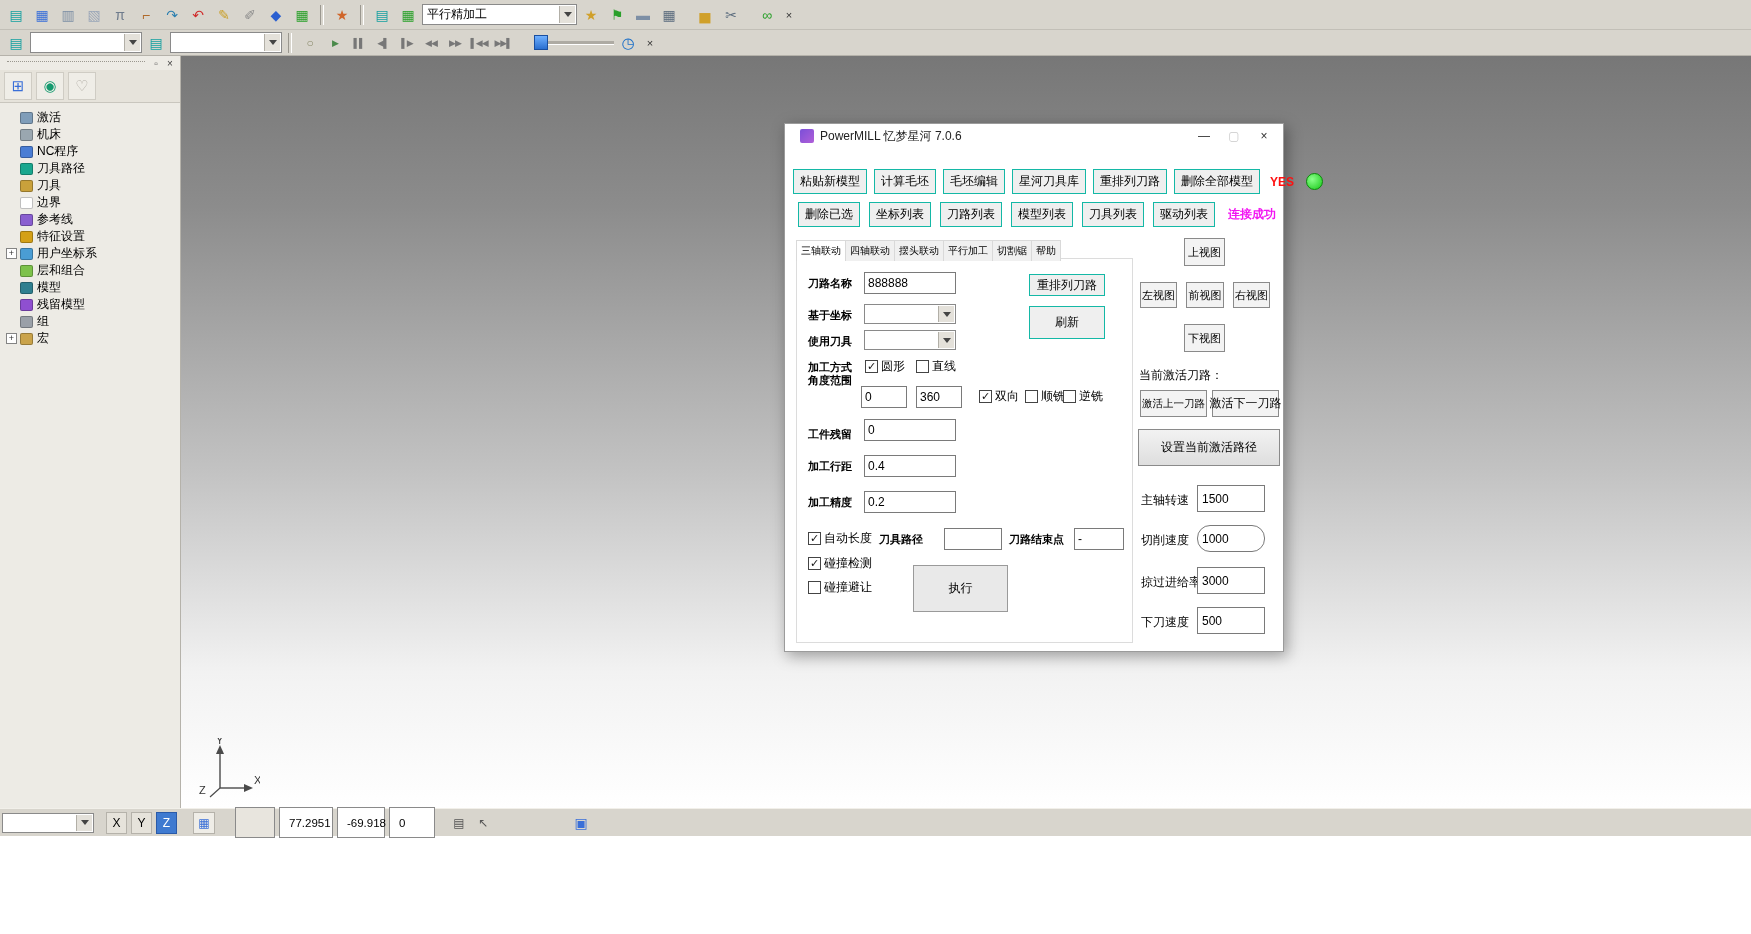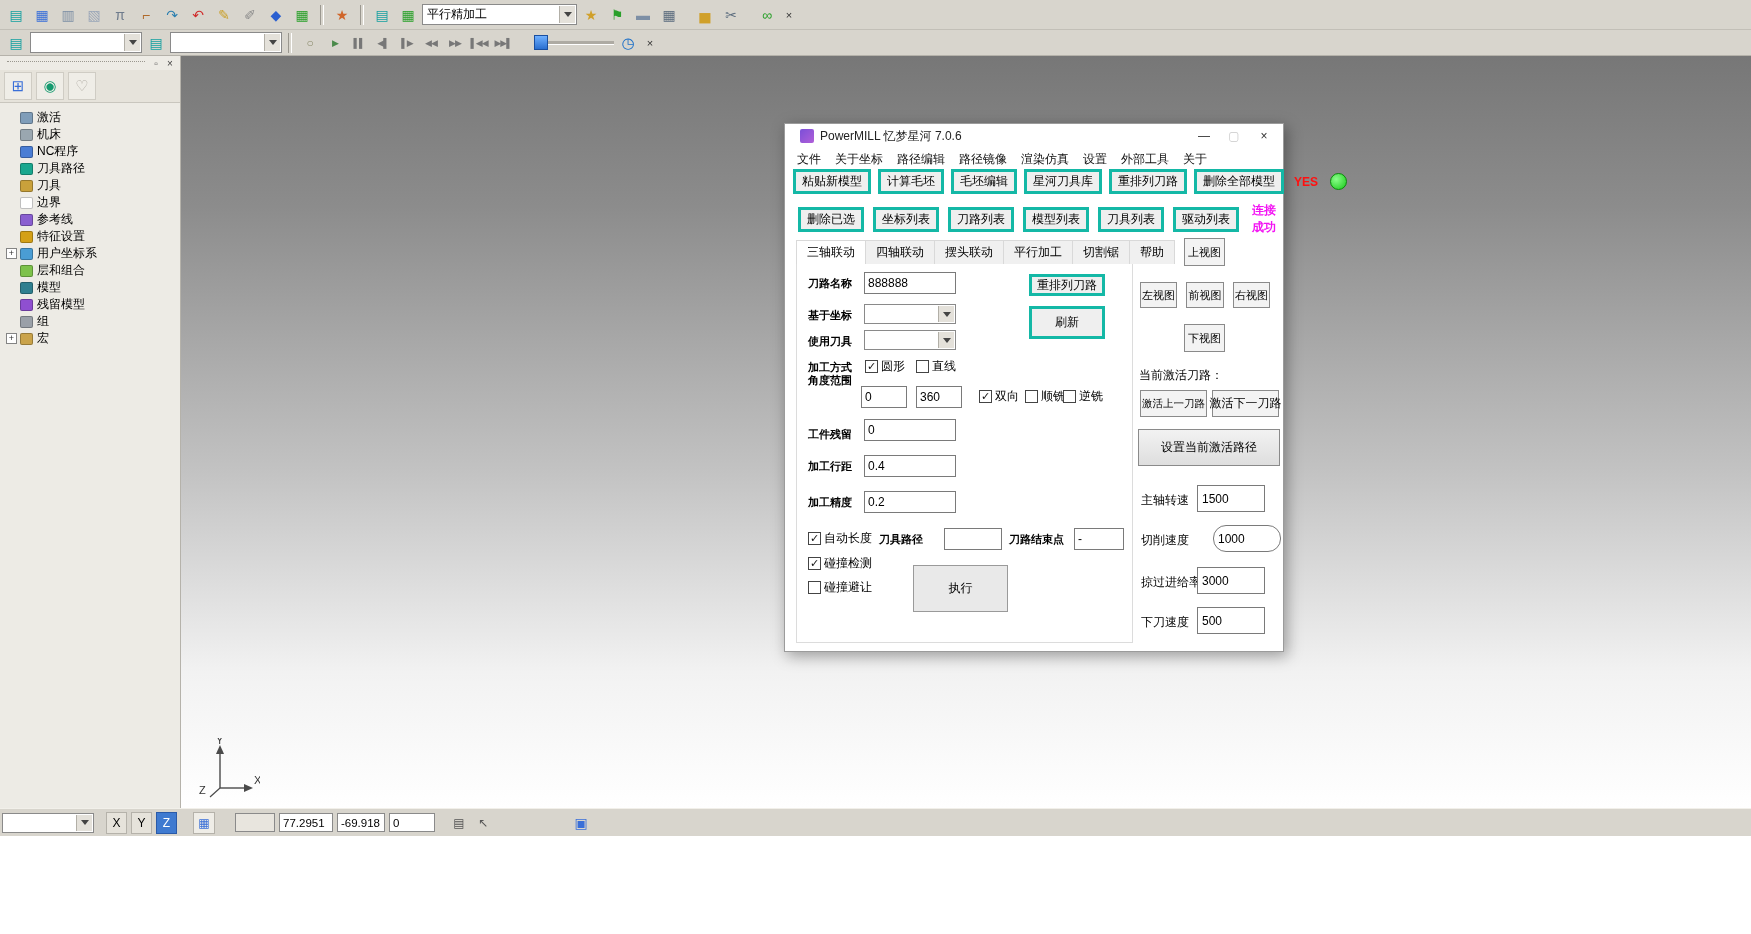--- a/index.html
+++ b/index.html
@@ -46,28 +46,28 @@
           border:1px solid #9b9b9b;box-shadow:3px 4px 14px rgba(0,0,0,.35);z-index:10;font-size:12px;box-sizing:border-box;}
   .dtitle{position:absolute;left:0;top:0;right:0;height:24px;display:flex;align-items:center;padding-left:15px;}
   .dico{width:14px;height:14px;background:linear-gradient(135deg,#7b4fd8,#b05fd8);border-radius:2px;margin-right:6px;flex:0 0 auto;}
   .dtxt{font-size:12px;color:#222;}
   .dctrls{position:absolute;right:4px;top:0;height:24px;display:flex;}
   .dc{width:30px;height:24px;display:flex;align-items:center;justify-content:center;font-size:12px;color:#333;}
   .dc.max{color:#c9c9c9;}
   .dmenu{position:absolute;left:12px;top:27px;display:flex;gap:14px;font-size:12px;color:#111;}
   .dmenu span{white-space:nowrap;}
   .drow{position:absolute;display:flex;align-items:center;}
-  .dbtn{height:25px;border:3px solid #14b8a6;background:#efefef;display:flex;align-items:center;justify-content:center;
+  .dbtn{height:25px;border:1px solid #14b8a6;background:#efefef;display:flex;align-items:center;justify-content:center;
         font-size:12px;padding:0 6px;box-sizing:border-box;white-space:nowrap;}
   .yes{color:#ff1010;font-weight:bold;font-size:12px;margin-left:3px;}
   .led{width:15px;height:15px;border-radius:50%;background:radial-gradient(circle at 35% 35%,#8aff8a,#18c818);
        border:1px solid #0a8a0a;margin-left:5px;}
   .conn{color:#f313f3;font-weight:bold;font-size:12px;margin-left:4px;}
   .tabs{position:absolute;left:11px;top:116px;display:flex;z-index:3;}
-  .tab{padding:3px 10px;font-size:12px;border:1px solid #d9d9d9;border-bottom:none;background:#f0f0f0;margin-right:-1px;white-space:nowrap;}
+  .tab{padding:3px 4px;font-size:10px;border:1px solid #d9d9d9;border-bottom:none;background:#f0f0f0;margin-right:-1px;white-space:nowrap;}
   .tab.active{background:#fff;position:relative;z-index:4;}
   .panel{position:absolute;left:11px;top:134px;width:335px;height:383px;border:1px solid #dcdcdc;background:#fff;}
   .plbl{position:absolute;font-size:11px;white-space:nowrap;font-weight:bold;}
   .pin{position:absolute;height:22px;border:1px solid #7a7a7a;font-size:12px;padding:0 3px;box-sizing:border-box;
        font-family:inherit;background:#fff;}
   .pcombo{position:absolute;height:20px;padding:0 16px 0 3px;}
   .chk{position:absolute;display:flex;align-items:center;gap:3px;font-size:12px;white-space:nowrap;}
   .cbx{width:13px;height:13px;border:1px solid #444;background:#fff;font-size:11px;line-height:11px;text-align:center;
        color:#111;box-sizing:border-box;flex:0 0 auto;}
   .exec{position:absolute;left:116px;top:306px;width:93px;height:45px;border:1px solid #9a9a9a;background:#e9e9e9;
@@ -75,22 +75,22 @@
   .vbtn{position:absolute;border:1px solid #8a8a8a;background:#f3f3f3;display:flex;align-items:center;
         justify-content:center;font-size:11px;box-sizing:border-box;white-space:nowrap;}
   .slbl{position:absolute;font-size:12px;white-space:nowrap;}
   .sin{position:absolute;width:68px;height:27px;border:1px solid #7a7a7a;font-size:12px;padding:0 4px;
        box-sizing:border-box;font-family:inherit;}
   .bigbtn{position:absolute;border:1px solid #8a8a8a;background:linear-gradient(#f2f2f2,#dedede);
           display:flex;align-items:center;justify-content:center;font-size:12px;box-sizing:border-box;}
   
   .statusbar{position:absolute;left:0;top:808px;width:100%;height:28px;background:#d8d5cd;border-top:1px solid #f2f0ea;
              box-sizing:border-box;display:flex;align-items:center;padding:0 2px;gap:4px;}
-  .sbox{border:1px solid #8a8a8a;background:#fff;height:19px;font-size:11.5px;display:flex;align-items:center;
-        padding:0 3px;box-sizing:border-box;flex:0 0 auto;}
+  .sbox{border:1px solid #8a8a8a;background:#fff;height:31px;font-size:11.5px;display:flex;align-items:center;
+        padding:0 9px;box-sizing:border-box;flex:0 0 auto;}
   .xyz{width:19px;height:20px;display:flex;align-items:center;justify-content:center;font-size:12px;
        border:1px solid #b5b2aa;background:#e6e3db;flex:0 0 auto;}
   .xyz.sel{background:#3f7ad0;color:#fff;border-color:#2a5aa8;}
   .sbicon{width:20px;height:20px;display:flex;align-items:center;justify-content:center;font-size:12px;color:#555;flex:0 0 auto;}
 </style>
 </head>
 <body>
 
 <div id="app">
 
@@ -323,30 +323,20 @@
   <div class="dialog">
     <div class="dtitle">
       <div class="dico"></div>
       <div class="dtxt">PowerMILL 忆梦星河  7.0.6</div>
     </div>
     <div class="dctrls">
       <div class="dc">—</div>
       <div class="dc max">▢</div>
       <div class="dc">×</div>
     </div>
-    <div class="dmenu">
-      <span>文件</span>
-      <span>关于坐标</span>
-      <span>路径编辑</span>
-      <span>路径镜像</span>
-      <span>渲染仿真</span>
-      <span>设置</span>
-      <span>外部工具</span>
-      <span>关于</span>
-    </div>
 
     <div class="drow" style="left:8px;top:45px;gap:7px">
       <div class="dbtn">粘贴新模型</div>
       <div class="dbtn">计算毛坯</div>
       <div class="dbtn">毛坯编辑</div>
       <div class="dbtn">星河刀具库</div>
       <div class="dbtn">重排列刀路</div>
       <div class="dbtn">删除全部模型</div>
       <span class="yes">YES</span>
       <div class="led"></div>
@@ -455,21 +445,21 @@
     <div class="vbtn" style="left:399px;top:200px;width:41px;height:28px">下视图</div>
 
     <span class="slbl" style="left:354px;top:243px">当前激活刀路：</span>
     <div class="vbtn" style="left:355px;top:266px;width:67px;height:27px;font-size:10.5px">激活上一刀路</div>
     <div class="vbtn" style="left:427px;top:266px;width:67px;height:27px;font-size:12px">激活下一刀路</div>
     <div class="bigbtn" style="left:353px;top:305px;width:142px;height:37px">设置当前激活路径</div>
 
     <span class="slbl" style="left:356px;top:368px">主轴转速</span>
     <input class="sin" style="left: 412px; top: 361px;" value="1500">
     <span class="slbl" style="left:356px;top:408px">切削速度</span>
-    <input class="sin" style="left: 428px; top: 401px; border-radius: 13px;" value="1000">
+    <input class="sin" style="left: 412px; top: 401px; border-radius: 13px;" value="1000">
     <span class="slbl" style="left:356px;top:450px">掠过进给率</span>
     <input class="sin" style="left: 412px; top: 443px;" value="3000">
     <span class="slbl" style="left:356px;top:490px">下刀速度</span>
     <input class="sin" style="left: 412px; top: 483px;" value="500">
   </div>
 
   <div class="statusbar">
     <div class="combo" style="width:92px;height:20px">
       <span></span>
       <span class="ab">

